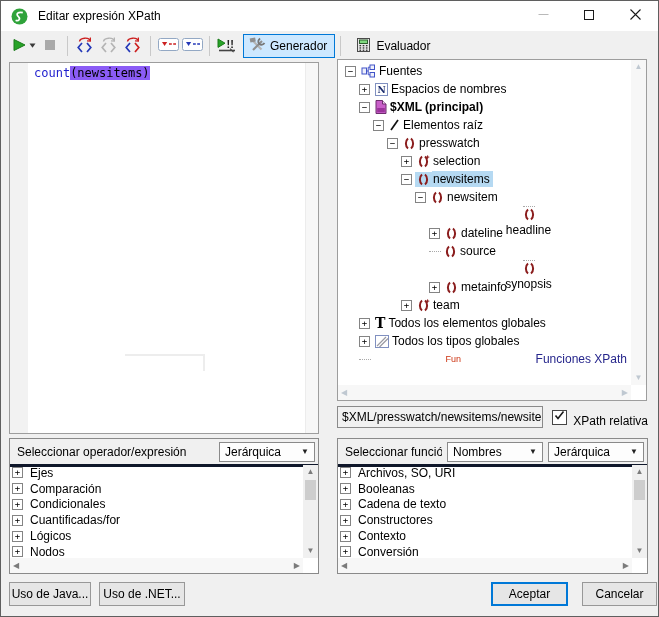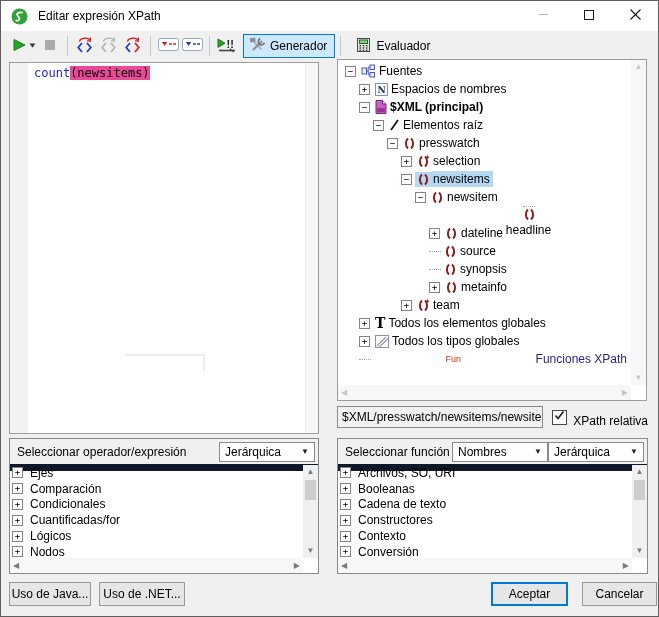--- a/index.html
+++ b/index.html
@@ -19,21 +19,21 @@
   .tbtn.gen{border:1px solid var(--accent,#0078d7);background:#cde8ff;padding:0 7px 0 5px;gap:4px;margin-left:4px;}
   .tsep{width:1px;height:20px;background:#c9c9c9;margin:0 5px;}
   .eval{display:flex;align-items:center;gap:6px;margin-left:11px;}
 
   
   .editor{position:absolute;left:8px;top:61px;width:310px;height:372px;background:#fff;border:1px solid #9d9d9d;box-sizing:border-box;}
   .gutter{position:absolute;left:0;top:0;bottom:0;width:18px;background:#f2f2f2;}
   .editor-scroll{position:absolute;right:0;top:0;bottom:0;width:12px;background:#f7f7f7;border-left:1px solid #ececec;}
   .codeline{position:absolute;left:24px;top:3px;font-family:"DejaVu Sans Mono","Liberation Mono",monospace;font-size:12px;white-space:pre;}
   .kw{color:#2121cf;}
-  .hl{background:#ec4899;}
+  .hl{background:#8b5cf6;}
   .ghost{position:absolute;left:115px;top:291px;width:78px;height:15px;border-top:2px solid #ededed;border-right:2px solid #ededed;}
 
   
   .tree-panel{position:absolute;left:336px;top:58px;width:310px;height:342px;background:#fff;border:1px solid #9d9d9d;box-sizing:border-box;}
   .tree-body{position:absolute;left:3px;top:2px;right:16px;bottom:16px;overflow:hidden;}
   .tree-row{height:18px;display:flex;align-items:center;white-space:nowrap;}
   .exp{width:9px;height:9px;flex:none;border:1px solid #848484;background:#fff;font-size:9px;line-height:8px;text-align:center;font-family:"DejaVu Sans Mono",monospace;margin-right:3px;}
   .dots{width:12px;flex:none;border-top:1px dotted #a9a9a9;margin-right:1px;}
   .ticon{flex:none;display:flex;align-items:center;padding:1px 2px;}
   .tlabel{padding:1px 3px 1px 1px;}
@@ -56,21 +56,21 @@
   
   .path-row{position:absolute;left:336px;top:405px;width:311px;height:22px;display:flex;align-items:center;}
   .path-field{width:222px;height:22px;box-sizing:border-box;border:1px solid #8a8a8a;background:#f1f1f1;padding:3px 4px;white-space:nowrap;overflow:hidden;}
   .cb{width:15px;height:15px;box-sizing:border-box;border:1px solid #454545;background:#fff;margin-left:9px;display:flex;align-items:center;justify-content:center;flex:none;}
   .cb-label{margin-left:6px;white-space:nowrap;margin-top:8px;}
 
   
   .panel{position:absolute;border:1px solid #8a8a8a;background:#fff;box-sizing:border-box;}
   .panel.pleft{left:8px;top:437px;width:310px;height:136px;}
   .panel.pright{left:336px;top:437px;width:311px;height:136px;}
-  .panel-header{height:25px;background:#f0f0f0;border-bottom:7px solid #0f172a;display:flex;align-items:center;padding:0 3px 0 7px;}
+  .panel-header{height:25px;background:#f0f0f0;border-bottom:3px solid #0f172a;display:flex;align-items:center;padding:0 3px 0 7px;gap:5px;}
   .panel-title{flex:1;white-space:nowrap;overflow:hidden;}
   .combo{height:20px;width:96px;flex:none;box-sizing:border-box;border:1px solid #8a8a8a;background:#fdfdfd;display:flex;align-items:center;justify-content:space-between;padding:0 5px;}
   .combo .arrow{font-size:8px;color:#222;}
   .panel-list{position:absolute;left:2px;top:26px;right:16px;bottom:16px;overflow:hidden;}
   .list-row{height:15.8px;display:flex;align-items:center;}
   .list-label{margin-left:4px;white-space:nowrap;}
   .panel .vscroll{top:26px;}
 
   
   .btn{position:absolute;top:581px;height:24px;box-sizing:border-box;background:#e6e6e6;border:1px solid #989898;display:flex;align-items:center;justify-content:center;white-space:nowrap;}
@@ -317,21 +317,21 @@
         <div class="tree-row" style="padding-left: 88px;">
           <span class="dots"></span>
           <span class="ticon">
             <svg width="13" height="13" viewBox="0 0 13 13">
               <path d="M5 1.5 C2.2 3.8 2.2 9.2 5 11.5" fill="none" stroke="#8a1c1c" stroke-width="2"></path>
               <path d="M8 1.5 C10.8 3.8 10.8 9.2 8 11.5" fill="none" stroke="#8a1c1c" stroke-width="2"></path>
             </svg>
           </span>
           <span class="tlabel">source</span>
         </div>
-        <div class="tree-row" style="padding-left: 88px;">
+        <div class="tree-row" style="padding-left: 88px; flex-direction: column;">
           <span class="dots"></span>
           <span class="ticon">
             <svg width="13" height="13" viewBox="0 0 13 13">
               <path d="M5 1.5 C2.2 3.8 2.2 9.2 5 11.5" fill="none" stroke="#8a1c1c" stroke-width="2"></path>
               <path d="M8 1.5 C10.8 3.8 10.8 9.2 8 11.5" fill="none" stroke="#8a1c1c" stroke-width="2"></path>
             </svg>
           </span>
           <span class="tlabel">synopsis</span>
         </div>
         <div class="tree-row" style="padding-left: 88px;">

